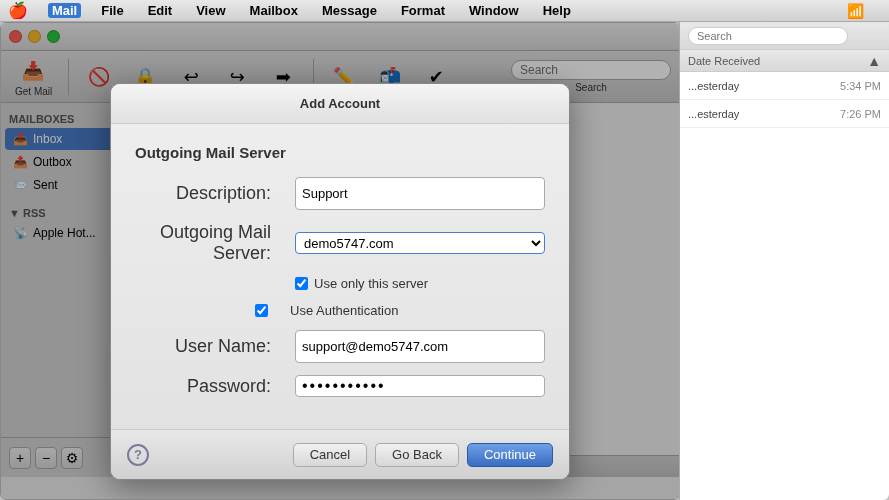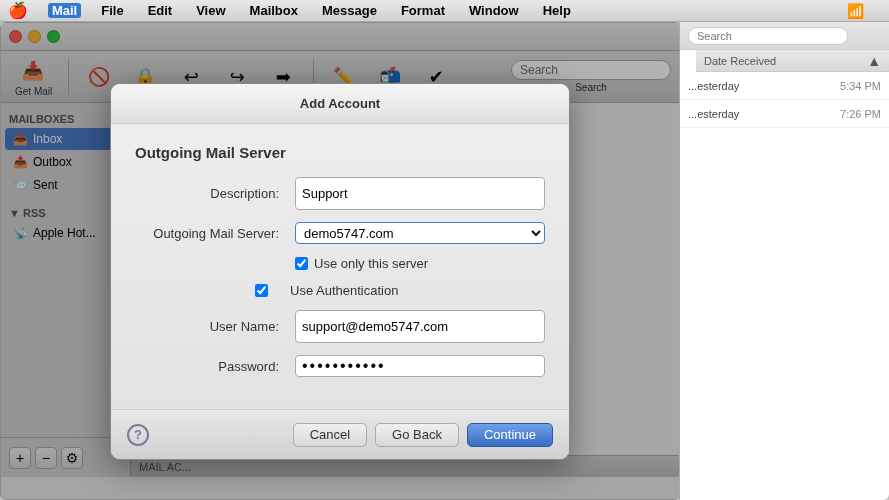--- a/index.html
+++ b/index.html
@@ -319,23 +319,23 @@
       margin-bottom: 16px;
     }
     .form-row {
       display: flex;
       align-items: center;
       margin-bottom: 12px;
     }
     .form-label {
       width: 160px;
       text-align: right;
-      font-size: 13px;
-      color: #333;
-      padding-right: 16px;
+      font-size: 18px;
+      color: #333;
+      padding-right: 24px;
     }
     .form-input {
       flex: 1;
       height: 33px;
       border: 1px solid #aaa;
       border-radius: 4px;
       padding: 0 6px;
       font-size: 13px;
       background: white;
       outline: none;
@@ -466,21 +466,20 @@
     }
     .right-panel-list-header {
       height: 22px;
       background: linear-gradient(to bottom, #e8e8e8, #d8d8d8);
       border-bottom: 1px solid #ccc;
       display: flex;
       align-items: center;
       padding: 0 8px;
       font-size: 11px;
       color: #555;
-      margin-left: 16px;
     }
     .right-panel-row {
       height: 28px;
       border-bottom: 1px solid #eee;
       display: flex;
       align-items: center;
       padding: 0 8px;
       gap: 4px;
     }
     .right-row-text { font-size: 11px; color: #444; flex: 1; }

